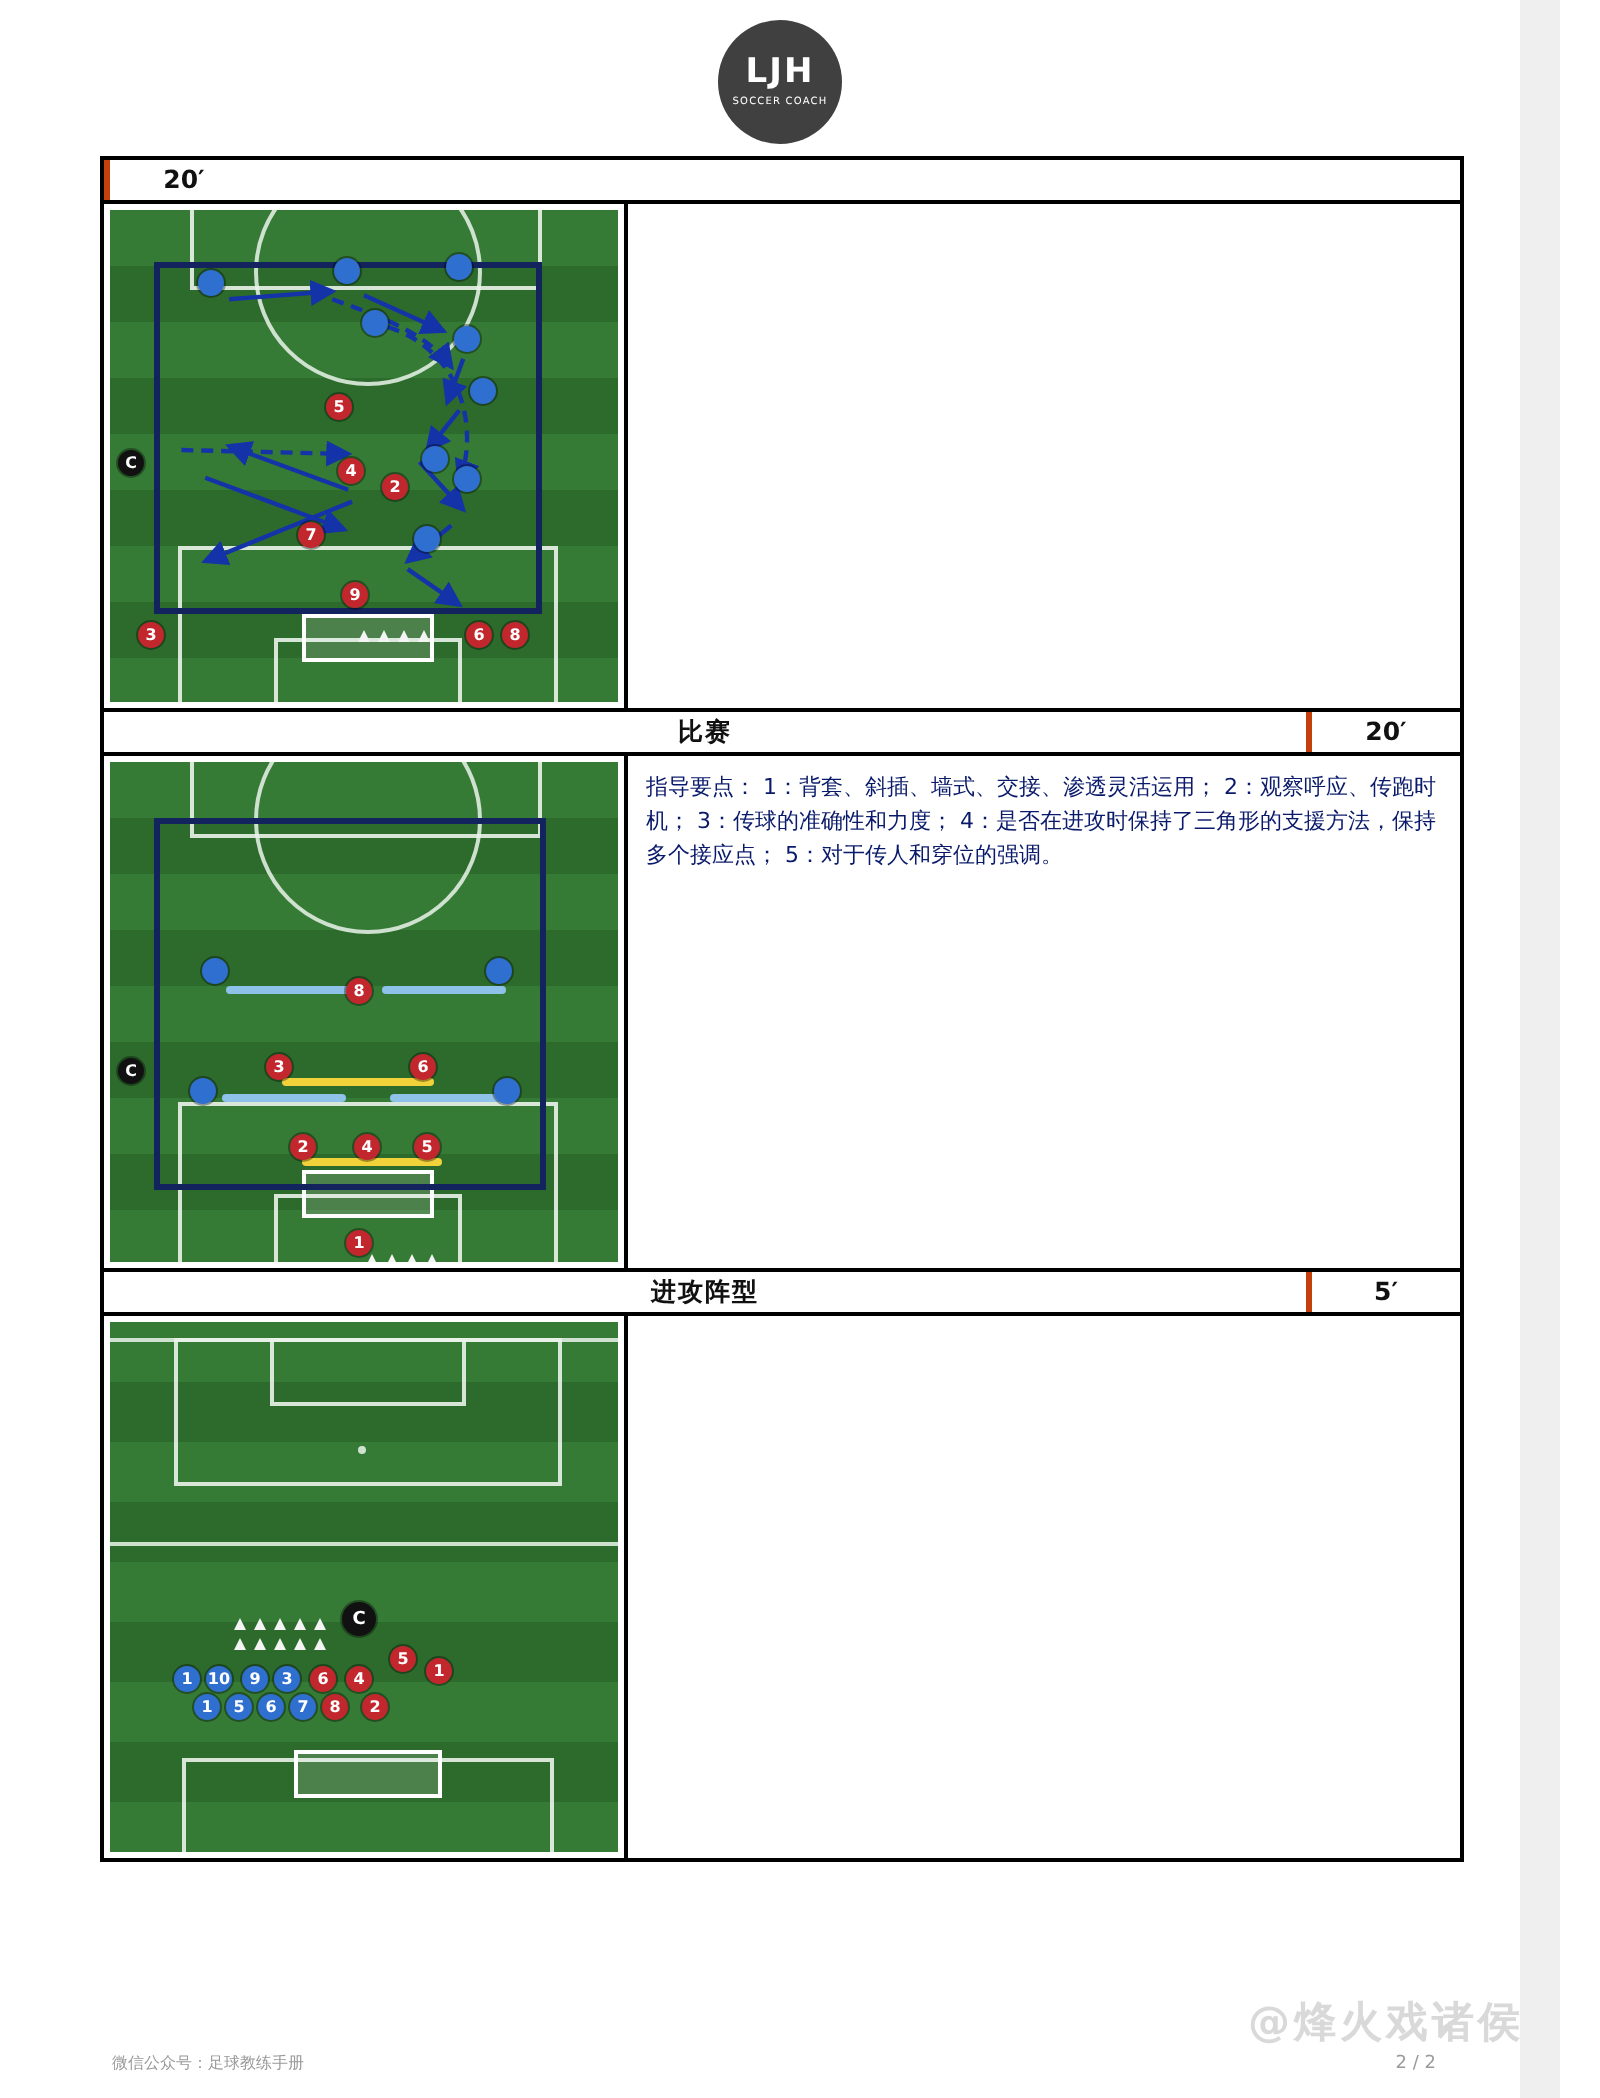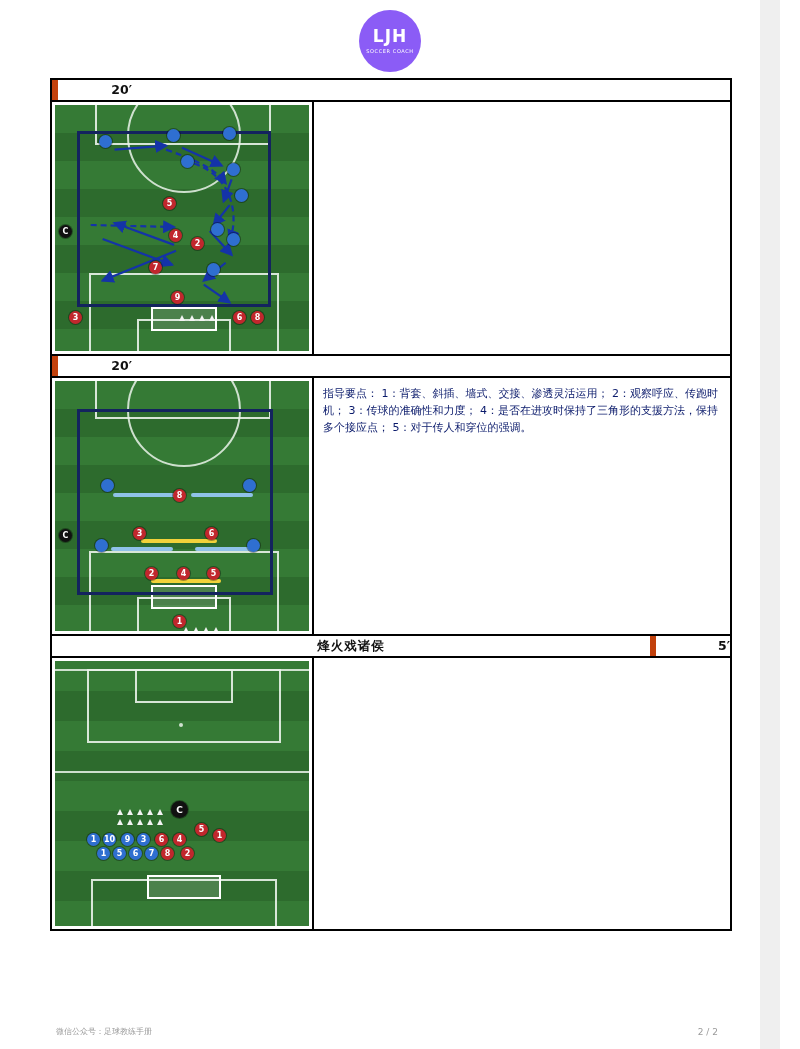--- a/index.html
+++ b/index.html
@@ -23,21 +23,21 @@
   }
 
   
   .logo-wrap{
     width:100%;
     display:flex;justify-content:center;align-items:center;
     padding-top:10px;padding-bottom:6px;
   }
   .logo{
     width:62px;height:62px;border-radius:50%;
-    background:#8b5cf6;
+    background:#404040;
     display:flex;flex-direction:column;align-items:center;justify-content:center;
     color:#fff;
   }
   .logo .l1{font-size:17px;font-weight:bold;letter-spacing:1px;line-height:1;}
   .logo .l2{font-size:5px;letter-spacing:.6px;margin-top:3px;}
 
   
   .sheet{
     margin:0 48px 0 50px;
     border:2px solid #000;
@@ -52,22 +52,22 @@
   .band .title{
     flex:1;
     text-align:center;
     font-size:12.5px;
     font-weight:bold;
     line-height:20px;
     letter-spacing:1px;
   }
   .band .dur{
     width:74px;
-    border-left:6px solid #c2410c;
-    text-align:right;
+    border-left:3px solid #c2410c;
+    text-align:center;
     font-size:12.5px;
     font-weight:bold;
     line-height:20px;
   }
   .row{
     display:flex;
     border-bottom:2px solid #000;
     align-items:stretch;
   }
   .cell-pitch{
@@ -229,20 +229,21 @@
 
           <span class="cone" style="left:124px;top:210px;"></span>
           <span class="cone" style="left:134px;top:210px;"></span>
           <span class="cone" style="left:144px;top:210px;"></span>
           <span class="cone" style="left:154px;top:210px;"></span>
         </div>
       </div>
     </div>
 
     <div class="band">
+      <div class="title">比赛</div>
       <div class="dur">20′</div>
     </div>
     <div class="row">
       <div class="cell-pitch">
         <div class="pitch p2">
           <div class="stripes">
             <i style="top:0;height:28px;background:#357a35;"></i>
             <i style="top:28px;height:28px;background:#2d6b2d;"></i>
             <i style="top:56px;height:28px;background:#357a35;"></i>
             <i style="top:84px;height:28px;background:#2d6b2d;"></i>
@@ -287,21 +288,21 @@
       </div>
       <div class="cell-notes">指导要点：
 1：背套、斜插、墙式、交接、渗透灵活运用；
 2：观察呼应、传跑时机；
 3：传球的准确性和力度；
 4：是否在进攻时保持了三角形的支援方法，保持多个接应点；
 5：对于传人和穿位的强调。</div>
     </div>
 
     <div class="band">
-      <div class="title">烽火戏诸侯</div>
+      <div class="title">进攻阵型</div>
       <div class="dur">5′</div>
     </div>
     <div class="row">
       <div class="cell-pitch">
         <div class="pitch p3">
           <div class="stripes">
             <i style="top:0;height:30px;background:#357a35;"></i>
             <i style="top:30px;height:30px;background:#2d6b2d;"></i>
             <i style="top:60px;height:30px;background:#357a35;"></i>
             <i style="top:90px;height:30px;background:#2d6b2d;"></i>
@@ -348,18 +349,19 @@
           <span class="player p-red" style="left:106px;top:186px;">8</span>
           <span class="player p-red" style="left:126px;top:186px;">2</span>
         </div>
       </div>
       <div class="cell-notes"></div>
     </div>
 
   </div>
 
   <div class="footer">
+    <div class="wm">@烽火戏诸侯</div>
     <div class="left">微信公众号：足球教练手册</div>
     <div class="pg">2 / 2</div>
   </div>
 
   <div class="right-edge"></div>
 </div>
 
 </body></html>

